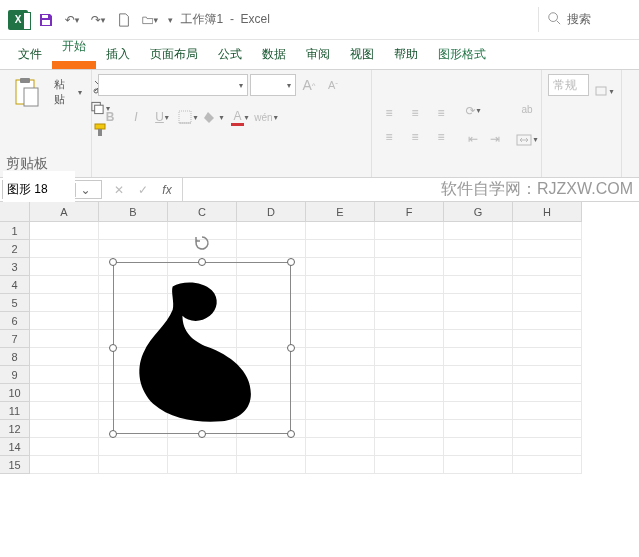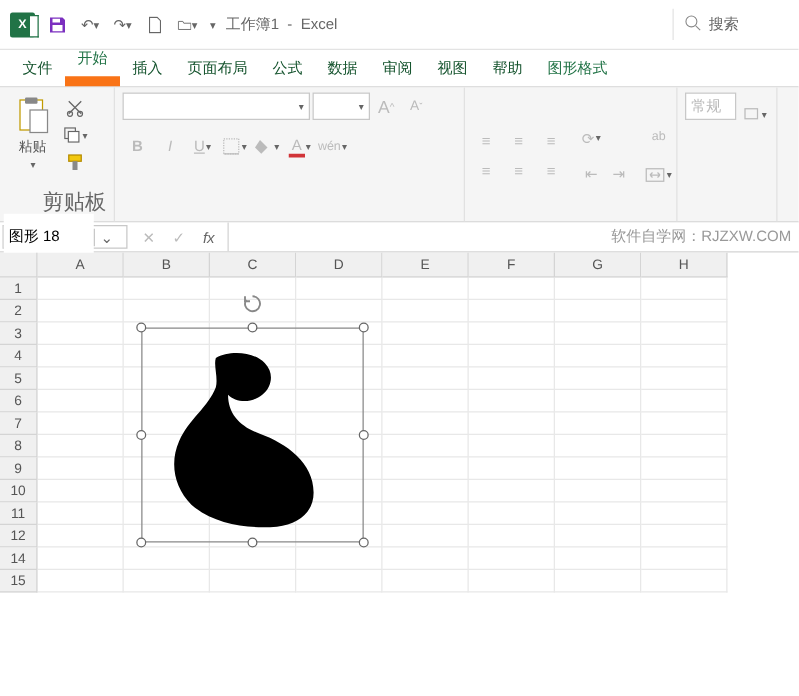--- a/index.html
+++ b/index.html
@@ -13,41 +13,41 @@
   .dd { font-size: 9px; color: #666; }
   .title { margin-left: 8px; color: #666; }
   .search { margin-left: auto; display: flex; align-items: center; gap: 6px; color: #666; padding: 4px 40px 4px 8px; border-left: 1px solid #e3e3e3; }
   .tabs { height: 30px; background: #fff; display: flex; align-items: end; padding: 0 8px; gap: 0; border-bottom: 1px solid #d4d4d4; }
   .tab { padding: 6px 10px 6px; color: #14532d; cursor: pointer; font-size: 12px; }
   .tab.active { font-weight: 500; border-bottom: 8px solid #f97316; color: #217346; }
   .tab.ctx { color: #217346; }
   .ribbon { height: 108px; background: #f5f5f5; display: flex; border-bottom: 1px solid #d4d4d4; }
   .group { border-right: 1px solid #e1e1e1; padding: 4px 6px 2px; display: flex; flex-direction: column; justify-content: space-between; }
   .group-body { display: flex; gap: 4px; align-items: flex-start; flex:1; }
-  .group-label { text-align: right; color: #666; font-size: 17px; padding: 2px 0; position: relative; }
-  .gbtn { display:flex; flex-direction:column; align-items:center; gap:2px; padding:2px 4px; color:#555; font-size:11px; }
+  .group-label { text-align: left; color: #666; font-size: 14px; padding: 2px 0; position: relative; }
+  .gbtn { display:flex; flex-direction:row; align-items:center; gap:12px; padding:2px 4px; color:#555; font-size:11px; }
   .iconbox { width: 32px; height: 32px; position: relative; }
   .mini { display:flex; flex-direction:column; gap:6px; padding-top:4px; }
   .mini .mi { width:20px; height:16px; display:flex; align-items:center; justify-content:center; color:#666; }
   .font-top { display:flex; gap:2px; align-items:center; }
   .selbox { border:1px solid #c8c8c8; background:#fff; height:22px; display:flex; align-items:center; padding:0 4px; color:#888; }
   .selbox.w160 { width:150px; }
   .selbox.w46 { width:46px; }
   .smbtn { width:22px; height:22px; display:flex; align-items:center; justify-content:center; color:#555; }
   .font-bot { display:flex; gap:2px; align-items:center; margin-top:6px; }
   .rick { width:24px; height:22px; display:flex; align-items:center; justify-content:center; color:#555; position:relative; }
   .caret { font-size:8px; color:#666; margin-left:1px; }
   .underline-color { border-bottom:3px solid; padding:0 2px; font-weight:500;}
   .align-grid { display:grid; grid-template-columns:repeat(3,24px); grid-auto-rows:22px; gap:2px; }
   .fx-row { height:24px; display:flex; align-items:stretch; border-bottom:1px solid #d4d4d4; background:#fff; }
   .namebox { width:100px; border:1px solid #c8c8c8; margin:2px; display:flex; align-items:center; }
   .namebox input { border:none; width:72px; padding:12px 4px; font-size:12px; outline:none; }
   .namebox .dd2 { width:20px; text-align:center; color:#666; border-left:1px solid #c8c8c8; }
   .fxbtns { display:flex; align-items:center; gap:2px; padding:0 4px; border-right:1px solid #d4d4d4; }
-  .fxbar { flex:1; display:flex; align-items:center; padding:0 6px; color:#999; justify-content:flex-end; font-size:12px; }
+  .fxbar { flex:1; display:flex; align-items:center; padding:0 6px; color:#999; justify-content:flex-end; font-size:16px; }
   .fxico { font-style:italic; color:#666; margin-right:0; }
   .sheet { position:relative; overflow:hidden; }
   .selall { position:absolute; left:0; top:0; width:30px; height:20px; background:#f0f0f0; border-right:1px solid #d4d4d4; border-bottom:1px solid #d4d4d4; }
   .colheads { display:flex; margin-left:30px; }
   .ch { width:69px; height:20px; background:#f0f0f0; border-right:1px solid #d4d4d4; border-bottom:1px solid #d4d4d4; display:flex; align-items:center; justify-content:center; color:#555; font-size:11px; }
   .rows { }
   .row { display:flex; }
   .rh { width:30px; height:18px; background:#f0f0f0; border-right:1px solid #d4d4d4; border-bottom:1px solid #d4d4d4; display:flex; align-items:center; justify-content:center; color:#555; font-size:11px; }
   .cell { width:69px; height:18px; border-right:1px solid #e8e8e8; border-bottom:1px solid #e8e8e8; }
   .shape-sel { position:absolute; border:1px solid #888; left:113px; top:60px; width:178px; height:172px; }

